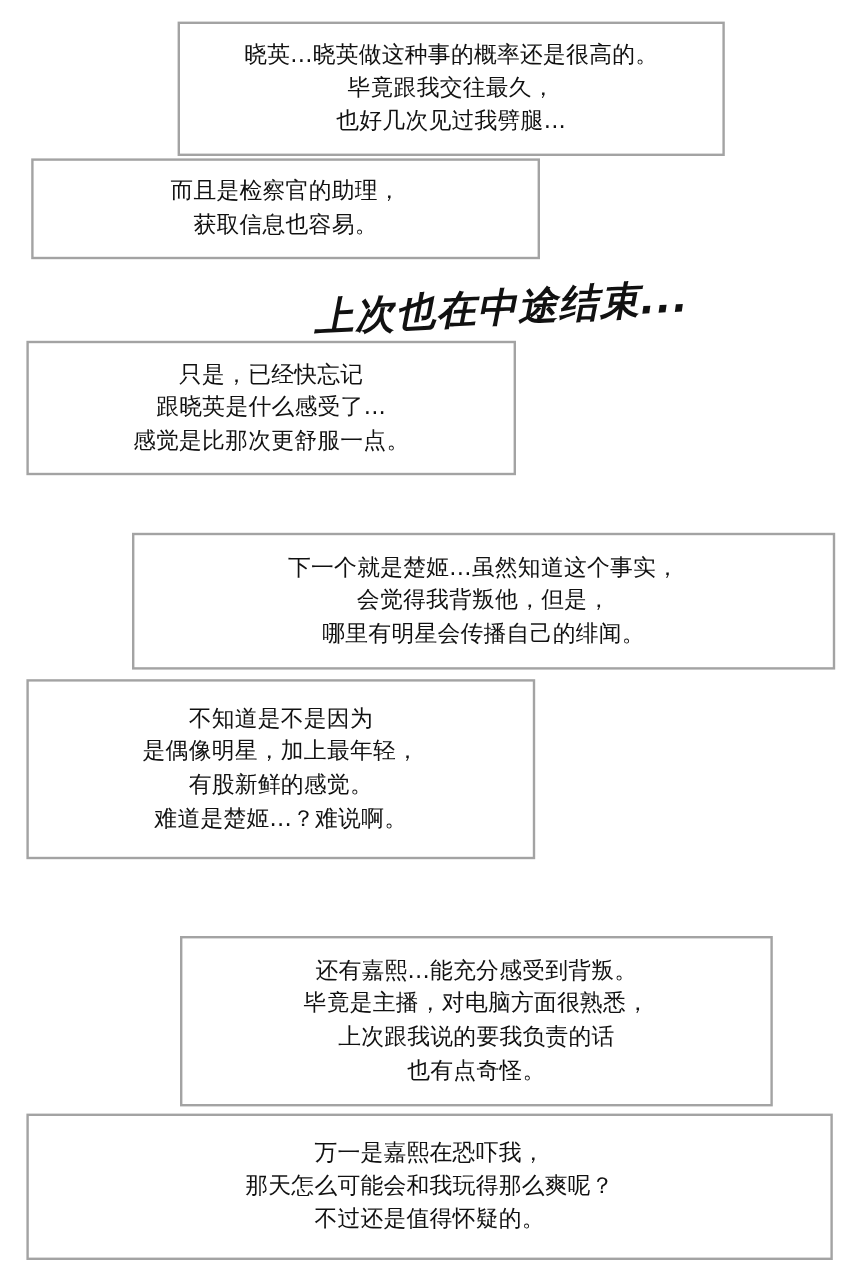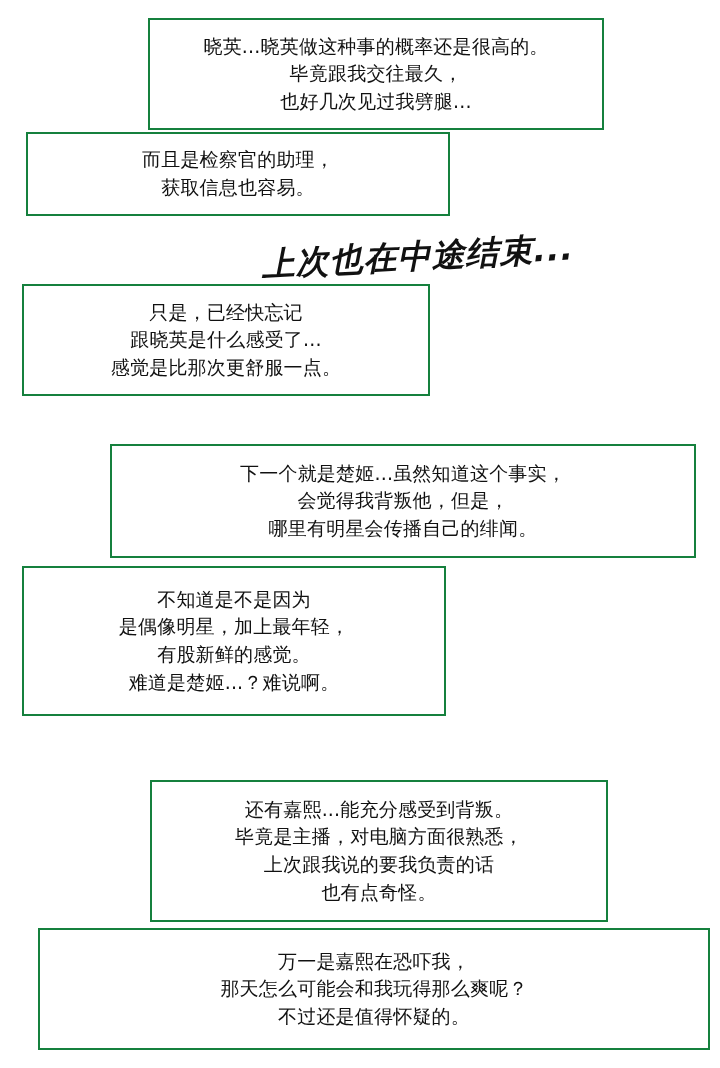--- a/index.html
+++ b/index.html
@@ -18,39 +18,39 @@
   .page {
     position: relative;
     width: 720px;
     height: 1068px;
     background: #ffffff;
   }
   .bubble {
     position: absolute;
     box-sizing: border-box;
     background: #ffffff;
-    border: 2px solid #15803d;
+    border: 2px solid #a3a3a3;
     display: flex;
     flex-direction: column;
     justify-content: center;
     font-size: 19px;
     line-height: 1.45;
     letter-spacing: 0.2px;
     white-space: pre-line;
   }
   .bubble.center { text-align: center; align-items: center; }
 
   
   #b1 { left: 148px; top: 18px; width: 456px; height: 112px; padding: 6px 10px; }
   #b2 { left: 26px;  top: 132px; width: 424px; height: 84px;  padding: 10px 10px; }
   #b3 { left: 22px;  top: 284px; width: 408px; height: 112px; padding: 6px 10px; }
   #b4 { left: 110px; top: 432px; width: 586px; height: 114px; padding: 6px 10px; margin-top: 12px; }
   #b5 { left: 22px;  top: 566px; width: 424px; height: 150px; padding: 6px 10px; }
-  #b6 { left: 150px; top: 780px; width: 458px; height: 142px; padding: 6px 10px; }
-  #b7 { left: 22px;  top: 928px; width: 672px; height: 122px; padding: 6px 10px; margin-left: 16px; }
+  #b6 { left: 150px; top: 780px; width: 494px; height: 142px; padding: 6px 10px; }
+  #b7 { left: 22px;  top: 928px; width: 672px; height: 122px; padding: 6px 10px; }
 
   .sfx {
     position: absolute;
     left: 198px;
     top: 246px;
     width: 440px;
     font-size: 33px;
     font-weight: bold;
     font-style: italic;
     letter-spacing: 1px;

